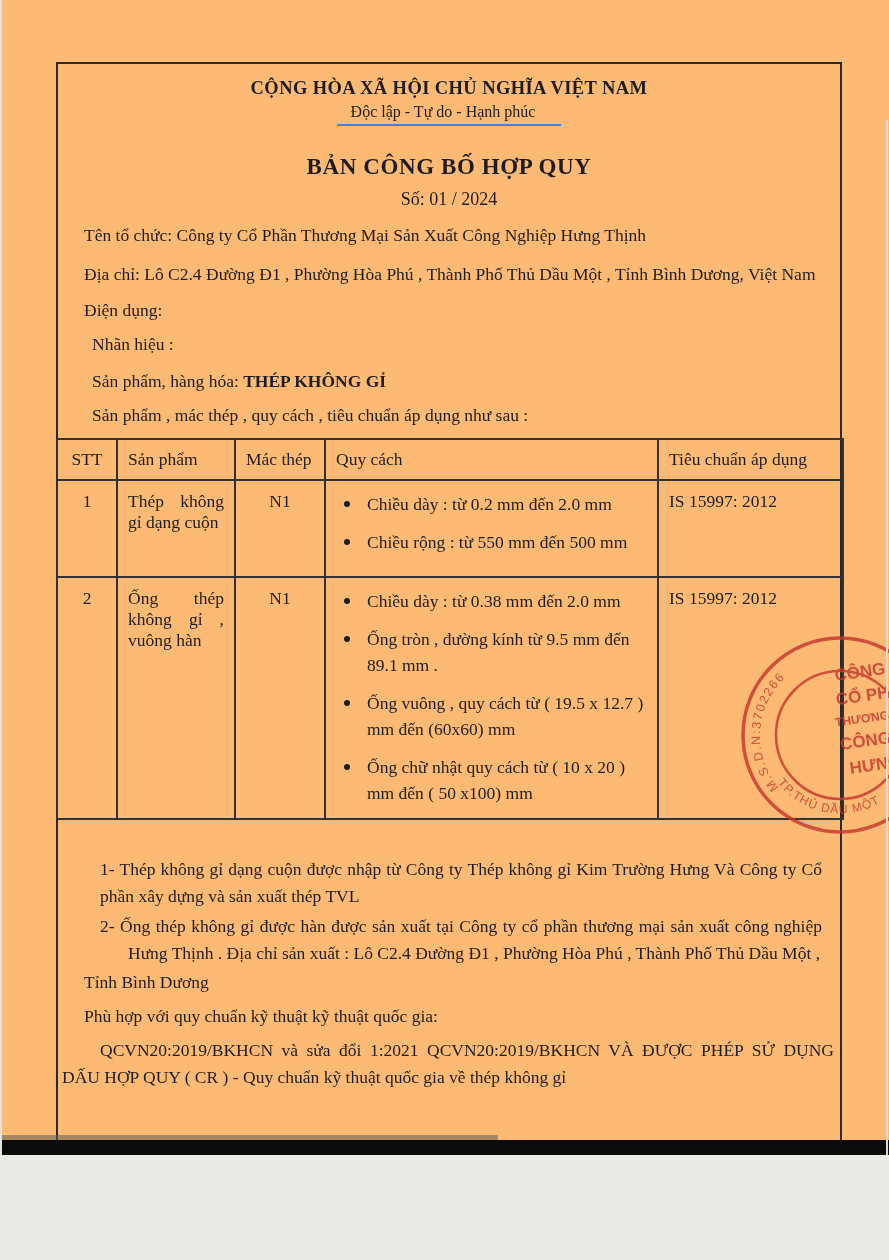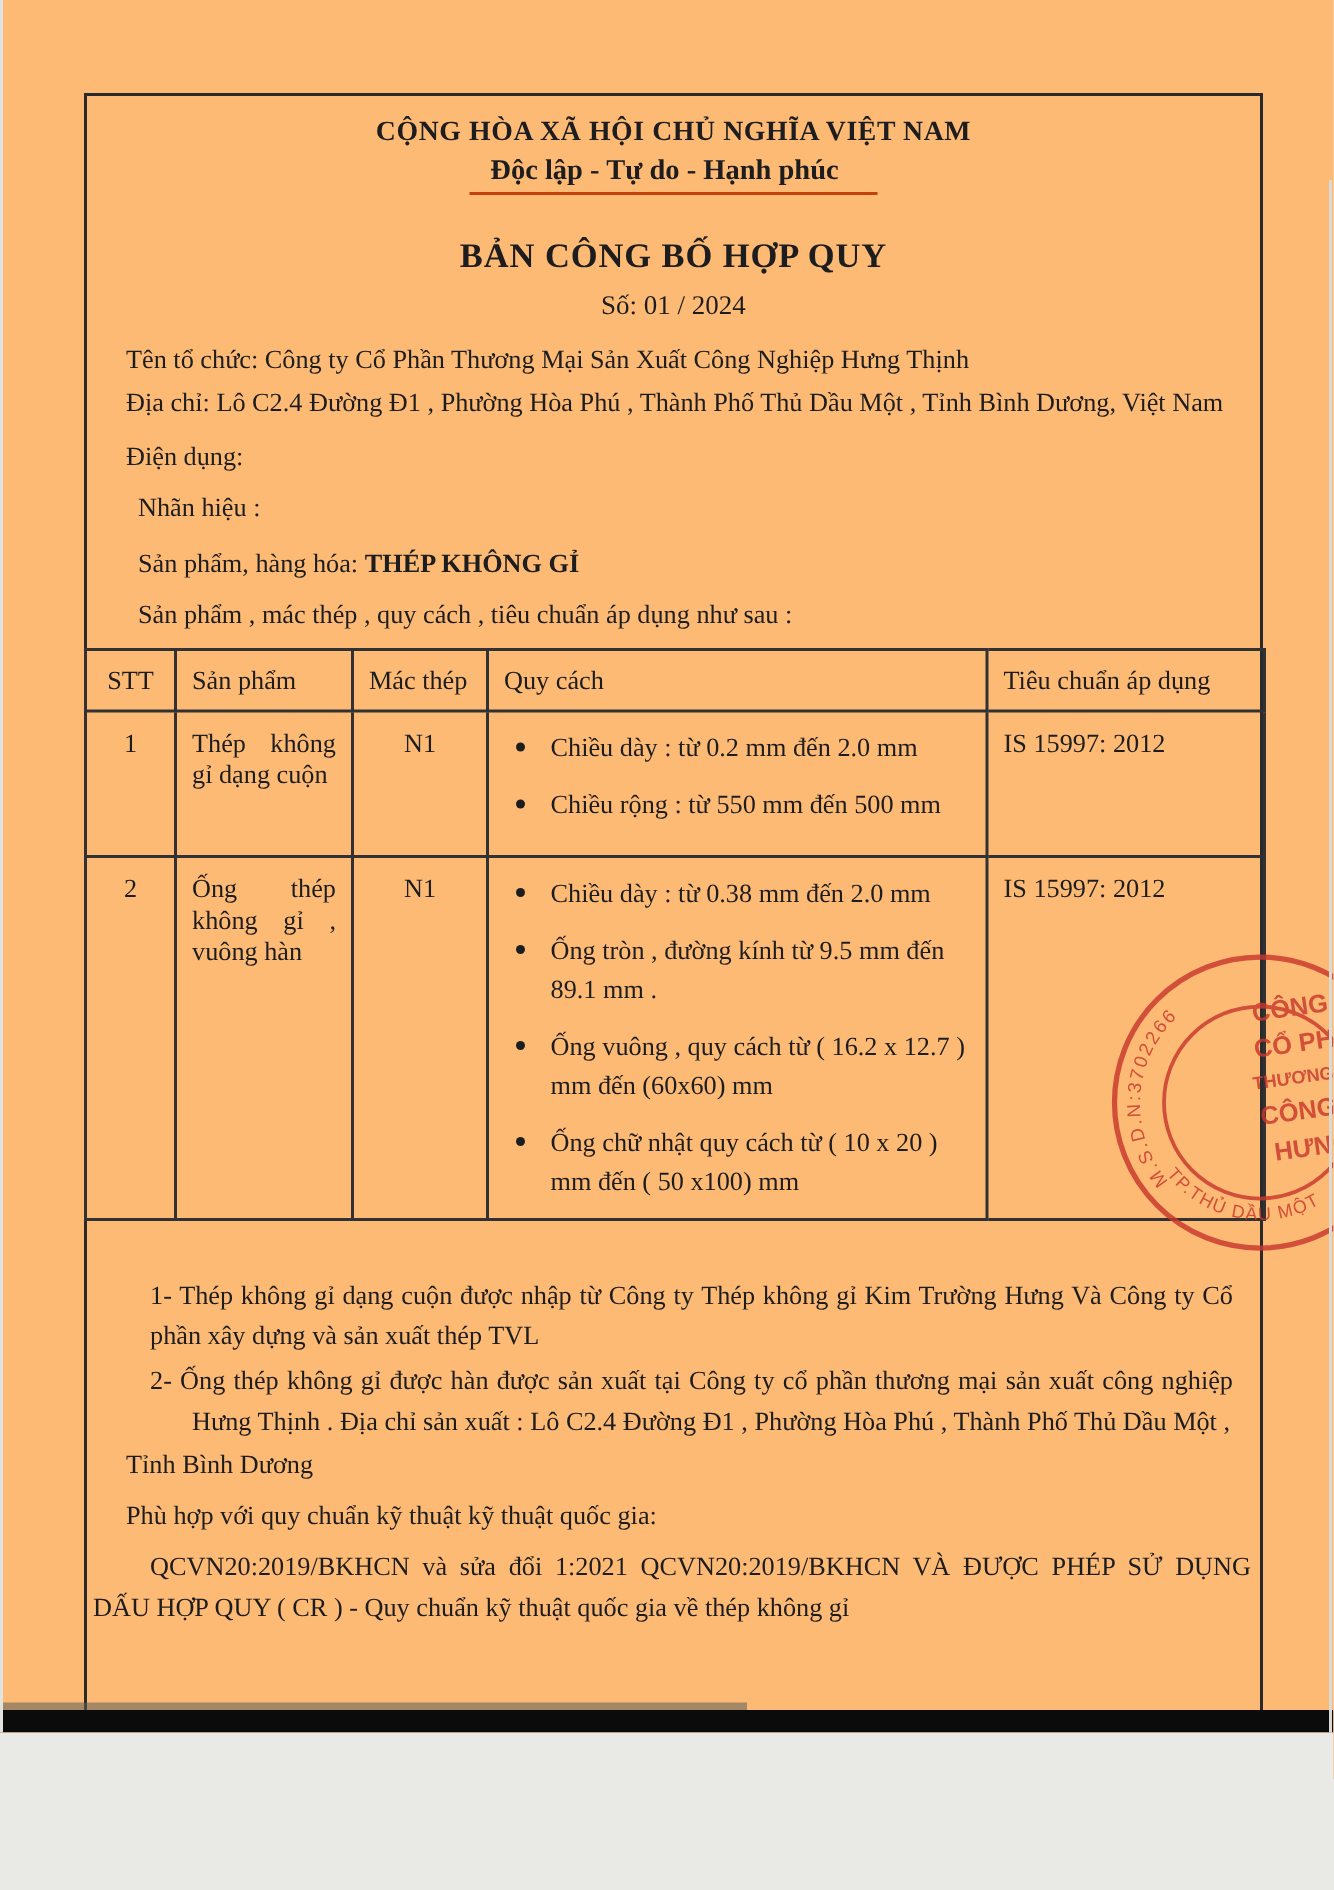--- a/index.html
+++ b/index.html
@@ -15,33 +15,33 @@
   .frame{
     position:absolute;left:56px;top:62px;width:786px;height:1090px;
     border:2px solid #2a2a2c;box-sizing:border-box;
     padding-top:14px;
   }
   .nat-title{
     text-align:center;font-weight:bold;font-size:18.5px;letter-spacing:.4px;
   }
   .motto-wrap{text-align:center;margin-top:4px;}
   .motto{
-    display:inline-block;font-weight:bold;font-size:19px;
-    border-bottom:2px solid #c2410c;padding:0 26px 3px 14px;
+    display:inline-block;font-weight:normal;font-size:16px;
+    border-bottom:2px solid #3b82f6;padding:0 26px 3px 14px;
   }
   .doc-title{
     text-align:center;font-weight:bold;font-size:23px;letter-spacing:.6px;
     margin-top:28px;
   }
   .doc-number{
     text-align:center;font-size:18px;margin-top:9px;
   }
   p.line{font-size:17.5px;line-height:27px;margin:0 20px 0 26px;}
   p.l-org{margin-top:12px;}
-  p.l-addr{margin-top:2px;}
+  p.l-addr{margin-top:12px;}
   p.l-phone{margin-top:9px;}
   p.l-prod{margin-top:10px;margin-left:34px;}
   p.l-brand{margin-top:7px;margin-left:34px;}
   p.l-intro{margin-top:7px;margin-left:34px;}
   .bold{font-weight:bold;}
 
   table.spec{
     border-collapse:collapse;width:786px;margin-left:-2px;margin-top:9px;
     font-size:17.5px;table-layout:fixed;
   }
@@ -140,21 +140,21 @@
             <div class="bullet">
                 <span class="dot"></span>
                 <span class="btxt">Chiều dày : từ 0.38 mm đến 2.0 mm</span>
               </div>
             <div class="bullet">
                 <span class="dot"></span>
                 <span class="btxt">Ống tròn , đường kính từ 9.5 mm đến 89.1 mm .</span>
               </div>
             <div class="bullet">
                 <span class="dot"></span>
-                <span class="btxt">Ống vuông , quy cách từ ( 16.2 x 12.7 ) mm đến (60x60) mm</span>
+                <span class="btxt">Ống vuông , quy cách từ ( 19.5 x 12.7 ) mm đến (60x60) mm</span>
               </div>
             <div class="bullet">
                 <span class="dot"></span>
                 <span class="btxt">Ống chữ nhật quy cách từ ( 10 x 20 ) mm đến ( 50 x100) mm</span>
               </div>
           </td>
           <td>IS 15997: 2012</td>
         </tr>
       </tbody>
     </table>

